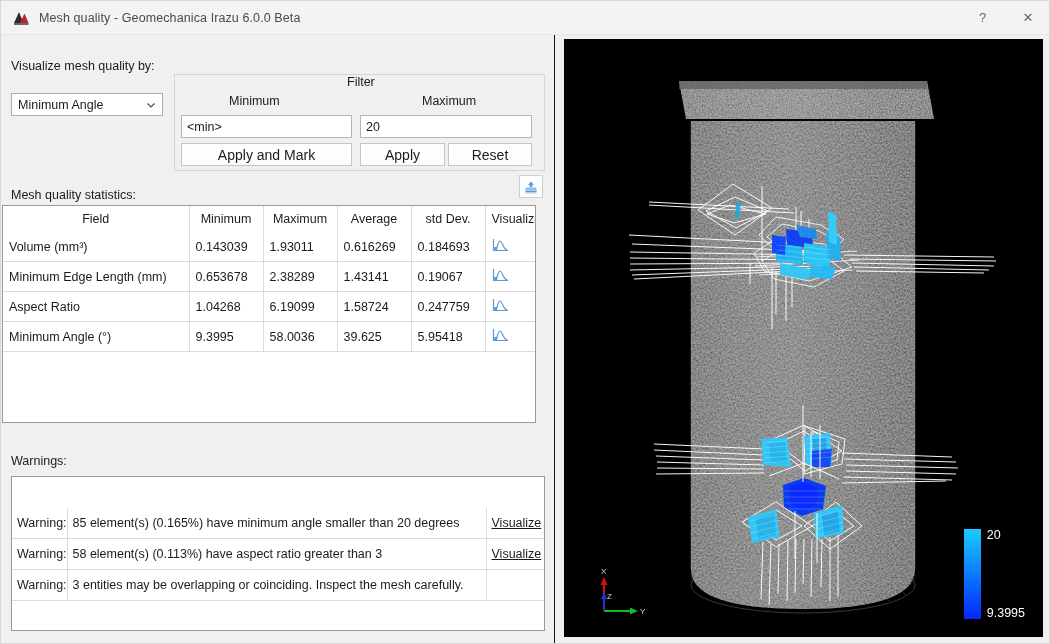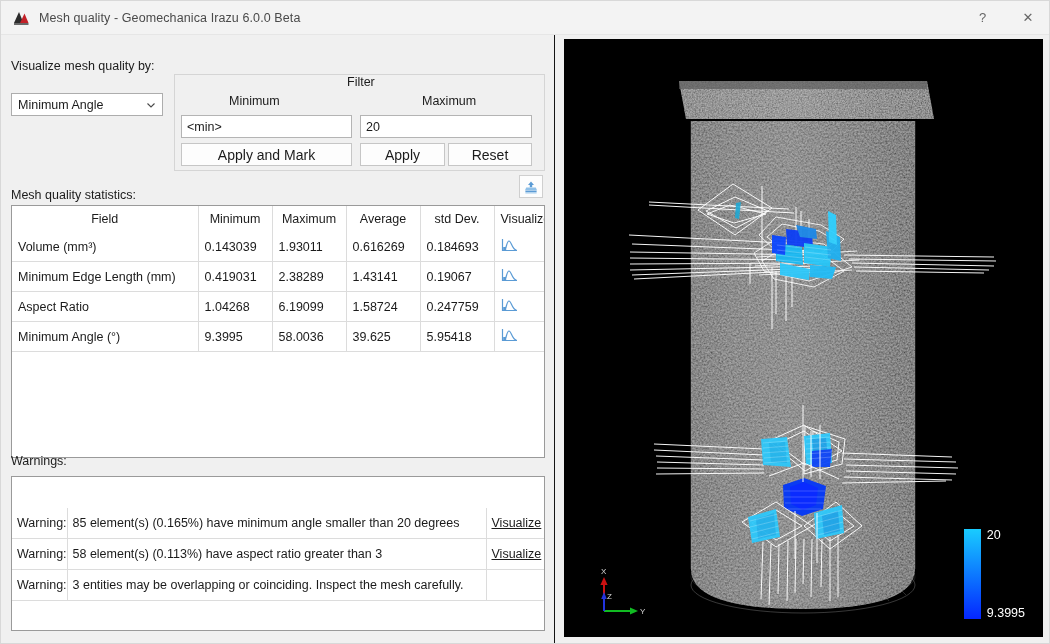--- a/index.html
+++ b/index.html
@@ -137,22 +137,22 @@
     position: absolute; left: 517px; top: 140px;
     width: 24px; height: 23px;
     background: #fdfdfd;
     border: 1px solid #cfcfcf;
     box-sizing: border-box;
     display: flex; align-items: center; justify-content: center;
   }
 
   #stats-table-wrap {
     position: absolute;
-    left: 9px; top: 170px;
-    width: 534px; height: 253px;
+    left: 0; top: 170px;
+    width: 534px; height: 218px;
     background: #ffffff;
     border: 1px solid #9a9a9a;
     box-sizing: border-box;
     overflow: hidden;
   }
   table.stats {
     border-collapse: collapse;
     width: 100%;
     table-layout: fixed;
     font-size: 12.5px;
@@ -352,21 +352,21 @@
                   <path d="M1.5 1 V12.5 H16" fill="none" stroke="#5b9bd5" stroke-width="1.2"></path>
                   <path d="M3 12 C5.5 12 5.5 3 8 3 C10.5 3 11 12 15.5 12" fill="none" stroke="#5b9bd5" stroke-width="1.2"></path>
                   <rect x="2.2" y="9" width="3" height="3.2" fill="#5b9bd5"></rect>
                 </svg>
               </span>
             </td>
           </tr>
 
           <tr class="row">
             <td>Minimum Edge Length (mm)</td>
-            <td>0.419031</td>
+            <td>0.653678</td>
             <td>2.38289</td>
             <td>1.43141</td>
             <td>0.19067</td>
             <td>
               <span class="visicon">
                 <svg width="17" height="15" viewBox="0 0 17 15">
                   <path d="M1.5 1 V12.5 H16" fill="none" stroke="#5b9bd5" stroke-width="1.2"></path>
                   <path d="M3 12 C5.5 12 5.5 3 8 3 C10.5 3 11 12 15.5 12" fill="none" stroke="#5b9bd5" stroke-width="1.2"></path>
                   <rect x="2.2" y="9" width="3" height="3.2" fill="#5b9bd5"></rect>
                 </svg>

